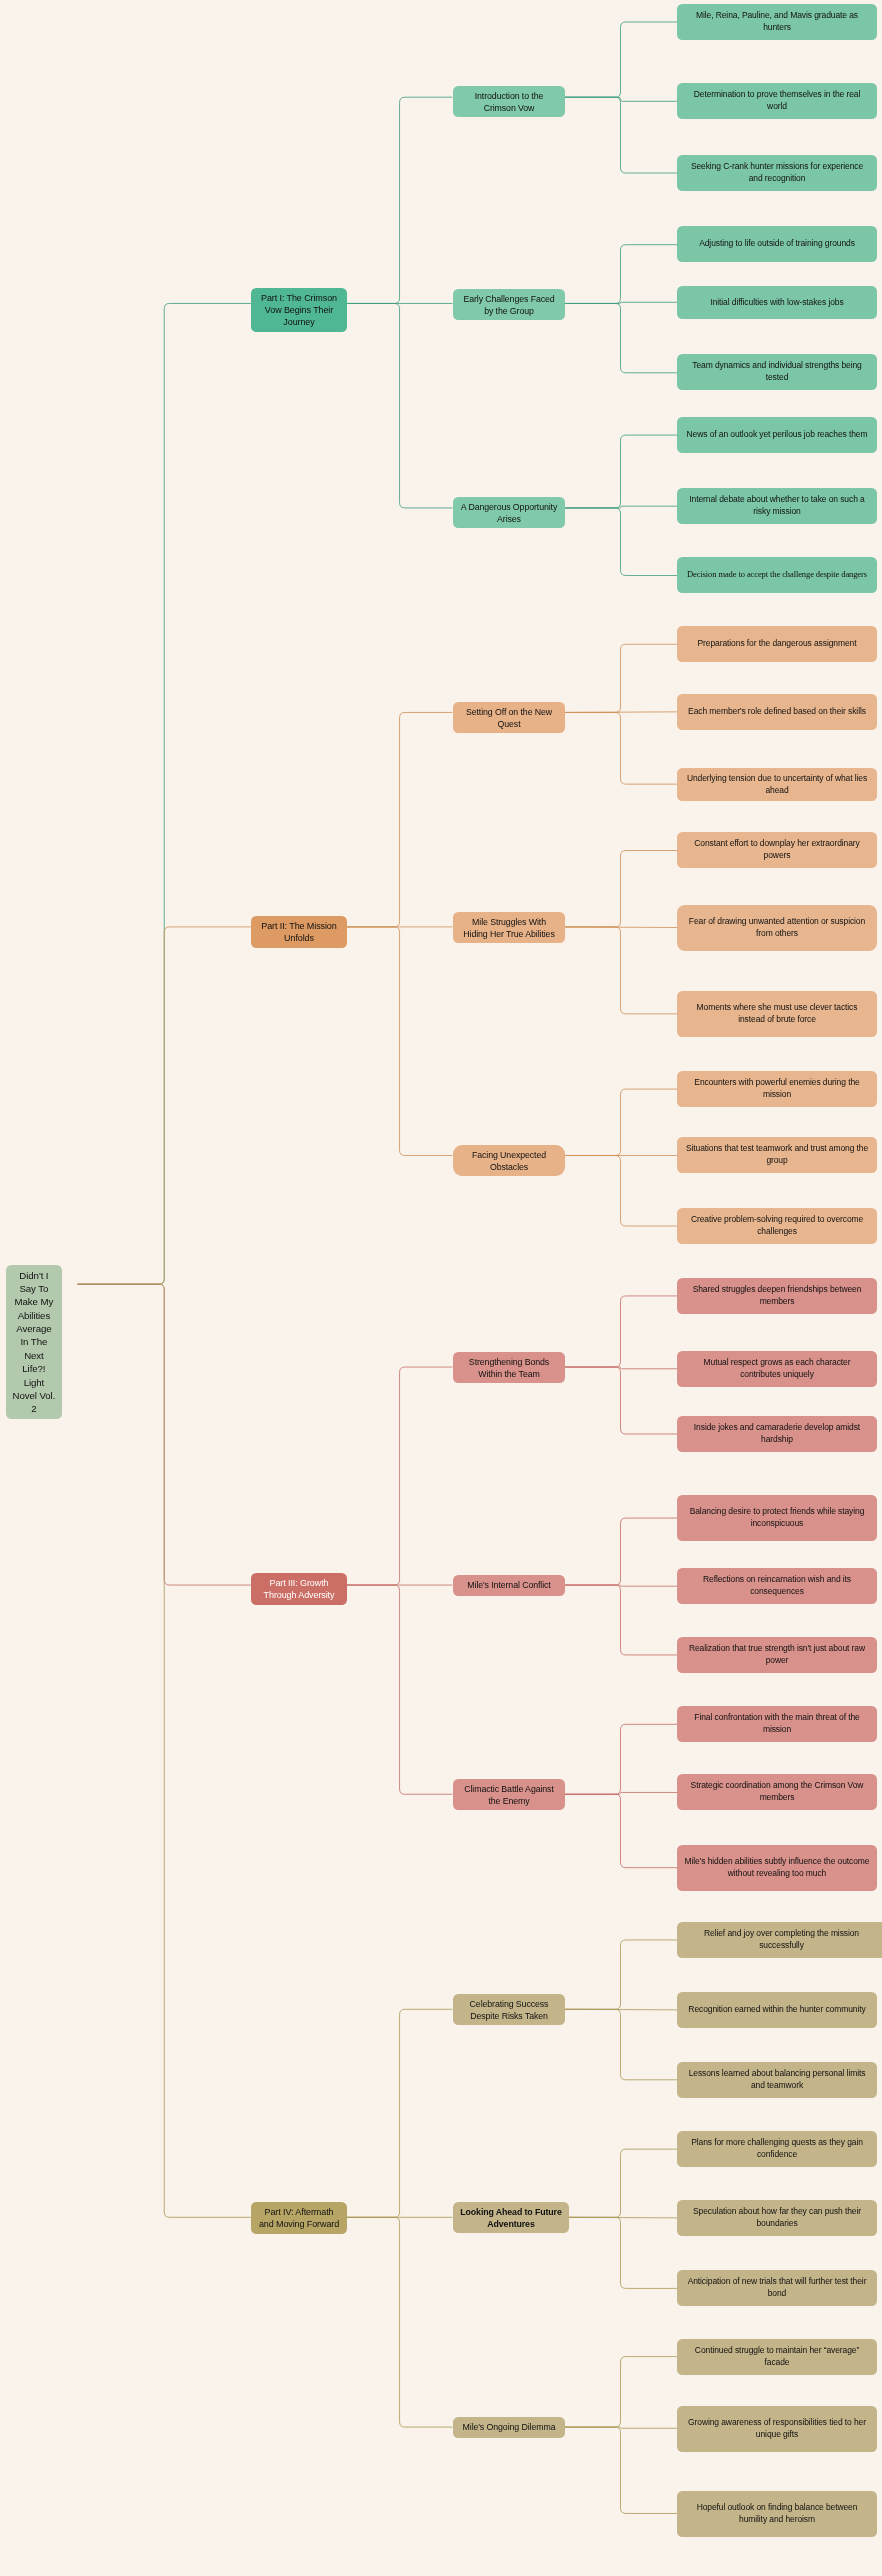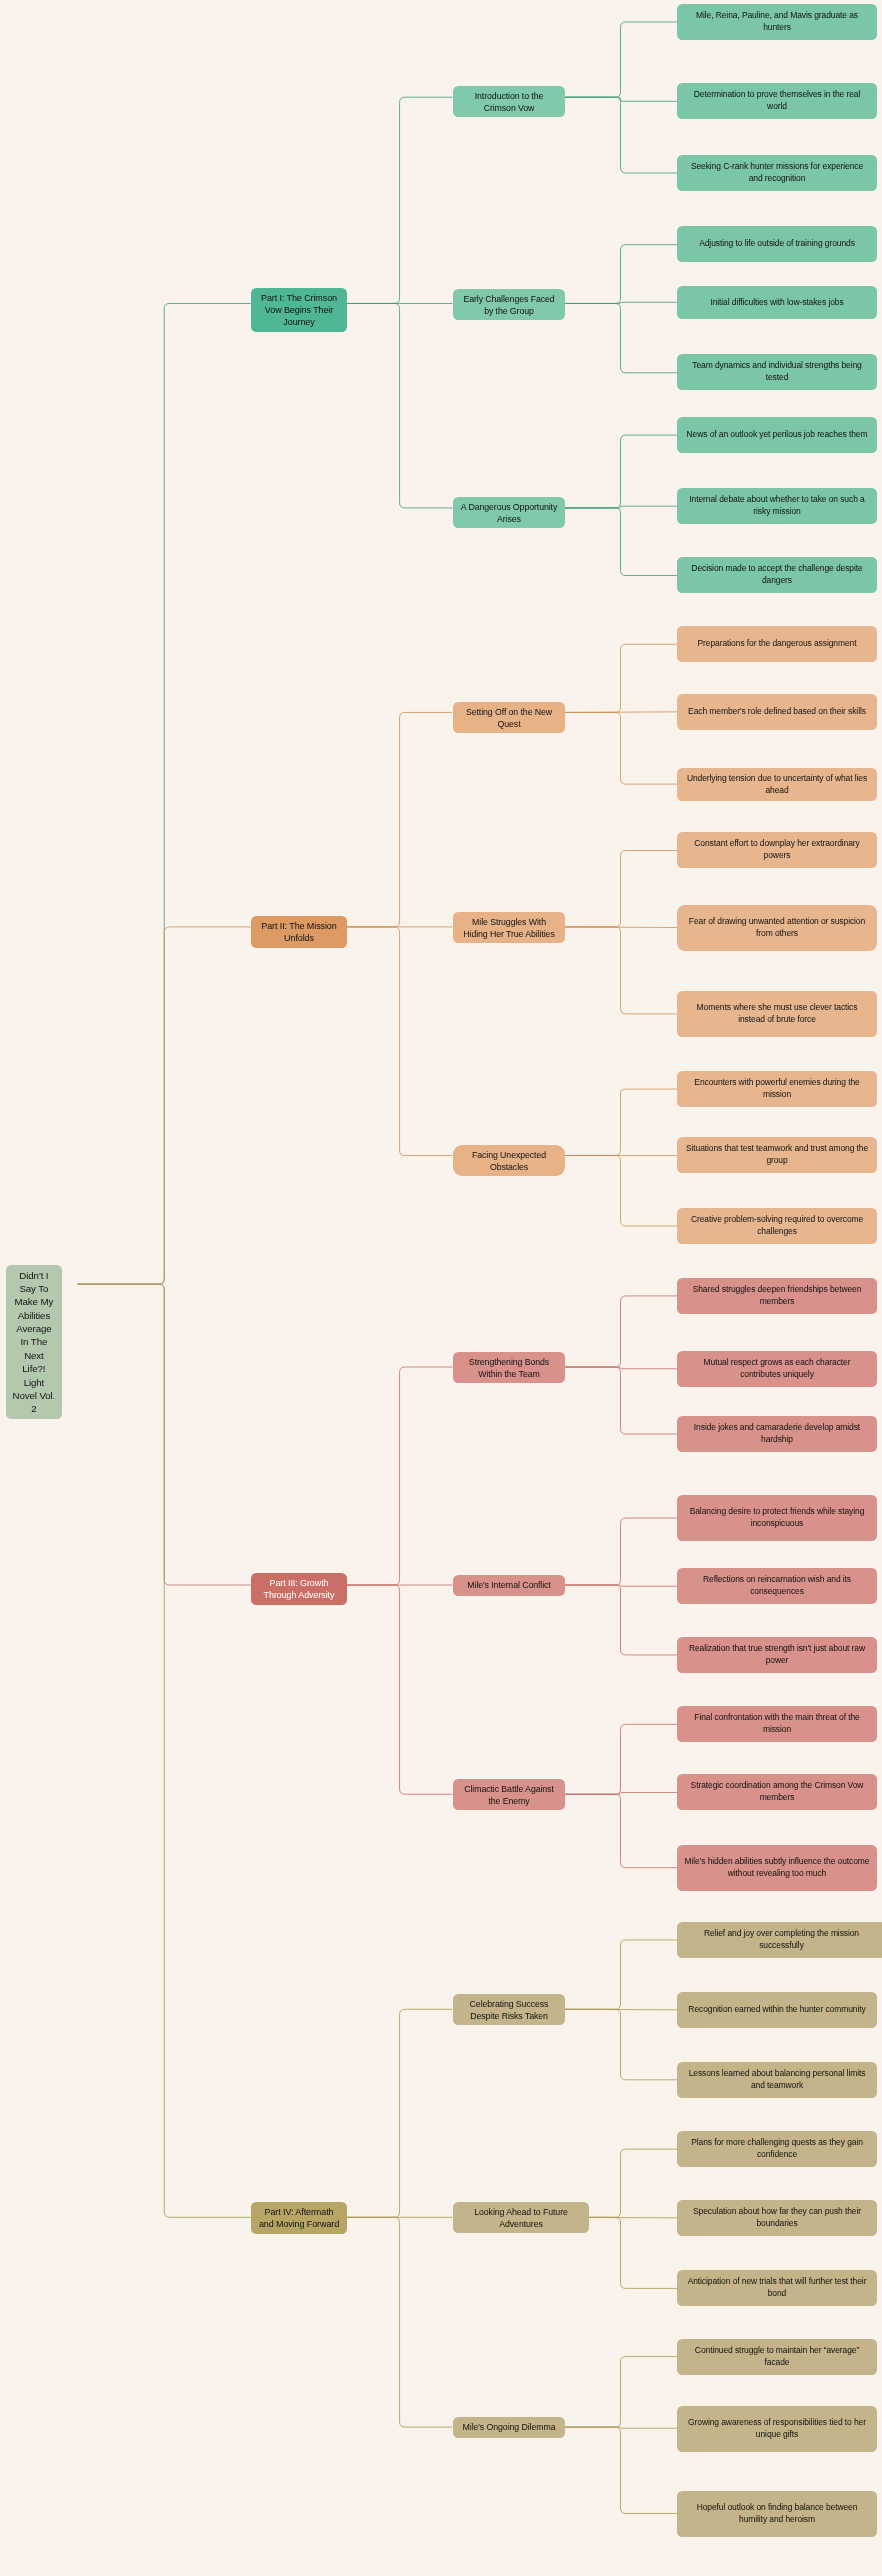--- a/index.html
+++ b/index.html
@@ -120,21 +120,21 @@
       </div>
       <div class="node topic" style="left: 453px; top: 497px; width: 112px; min-height: 21px; background: rgb(128, 201, 171);">
         <span>A Dangerous Opportunity Arises</span>
       </div>
       <div class="node leaf" style="left: 677px; top: 417px; width: 200px; min-height: 36px; background: rgb(124, 198, 168);">
         <span>News of an outlook yet perilous job reaches them</span>
       </div>
       <div class="node leaf" style="left: 677px; top: 488px; width: 200px; min-height: 36px; background: rgb(124, 198, 168);">
         <span>Internal debate about whether to take on such a risky mission</span>
       </div>
-      <div class="node leaf" style="left: 677px; top: 557px; width: 200px; min-height: 36px; background: rgb(124, 198, 168);">
+      <div class="node leaf" style="left: 677px; top: 557px; width: 200px; min-height: 36px; background: rgb(124, 198, 168); font-family: Liberation Serif, serif;">
         <span>Decision made to accept the challenge despite dangers</span>
       </div>
       <div class="node branch" style="left: 251px; top: 916px; width: 96px; min-height: 21px; background: rgb(221, 154, 99);">
         <span>Part II: The Mission Unfolds</span>
       </div>
       <div class="node topic" style="left: 453px; top: 702px; width: 112px; min-height: 21px; background: rgb(232, 178, 136);">
         <span>Setting Off on the New Quest</span>
       </div>
       <div class="node leaf" style="left: 677px; top: 626px; width: 200px; min-height: 36px; background: rgb(232, 182, 142);">
         <span>Preparations for the dangerous assignment</span>
@@ -216,21 +216,21 @@
       </div>
       <div class="node leaf" style="left: 677px; top: 1922px; width: 209px; min-height: 36px; background: rgb(195, 180, 137); justify-content: flex-end;">
         <span>Relief and joy over completing the mission successfully</span>
       </div>
       <div class="node leaf" style="left: 677px; top: 1992px; width: 200px; min-height: 36px; background: rgb(195, 180, 137);">
         <span>Recognition earned within the hunter community</span>
       </div>
       <div class="node leaf" style="left: 677px; top: 2062px; width: 200px; min-height: 36px; background: rgb(195, 180, 137);">
         <span>Lessons learned about balancing personal limits and teamwork</span>
       </div>
-      <div class="node topic" style="left: 453px; top: 2202px; width: 136px; min-height: 31px; background: rgb(195, 180, 137);">
+      <div class="node topic" style="left: 453px; top: 2202px; width: 116px; min-height: 31px; background: rgb(195, 180, 137); font-weight: bold;">
         <span>Looking Ahead to Future Adventures</span>
       </div>
       <div class="node leaf" style="left: 677px; top: 2131px; width: 200px; min-height: 36px; background: rgb(195, 180, 137);">
         <span>Plans for more challenging quests as they gain confidence</span>
       </div>
       <div class="node leaf" style="left: 677px; top: 2200px; width: 200px; min-height: 36px; background: rgb(195, 180, 137);">
         <span>Speculation about how far they can push their boundaries</span>
       </div>
       <div class="node leaf" style="left: 677px; top: 2270px; width: 200px; min-height: 36px; background: rgb(195, 180, 137);">
         <span>Anticipation of new trials that will further test their bond</span>

